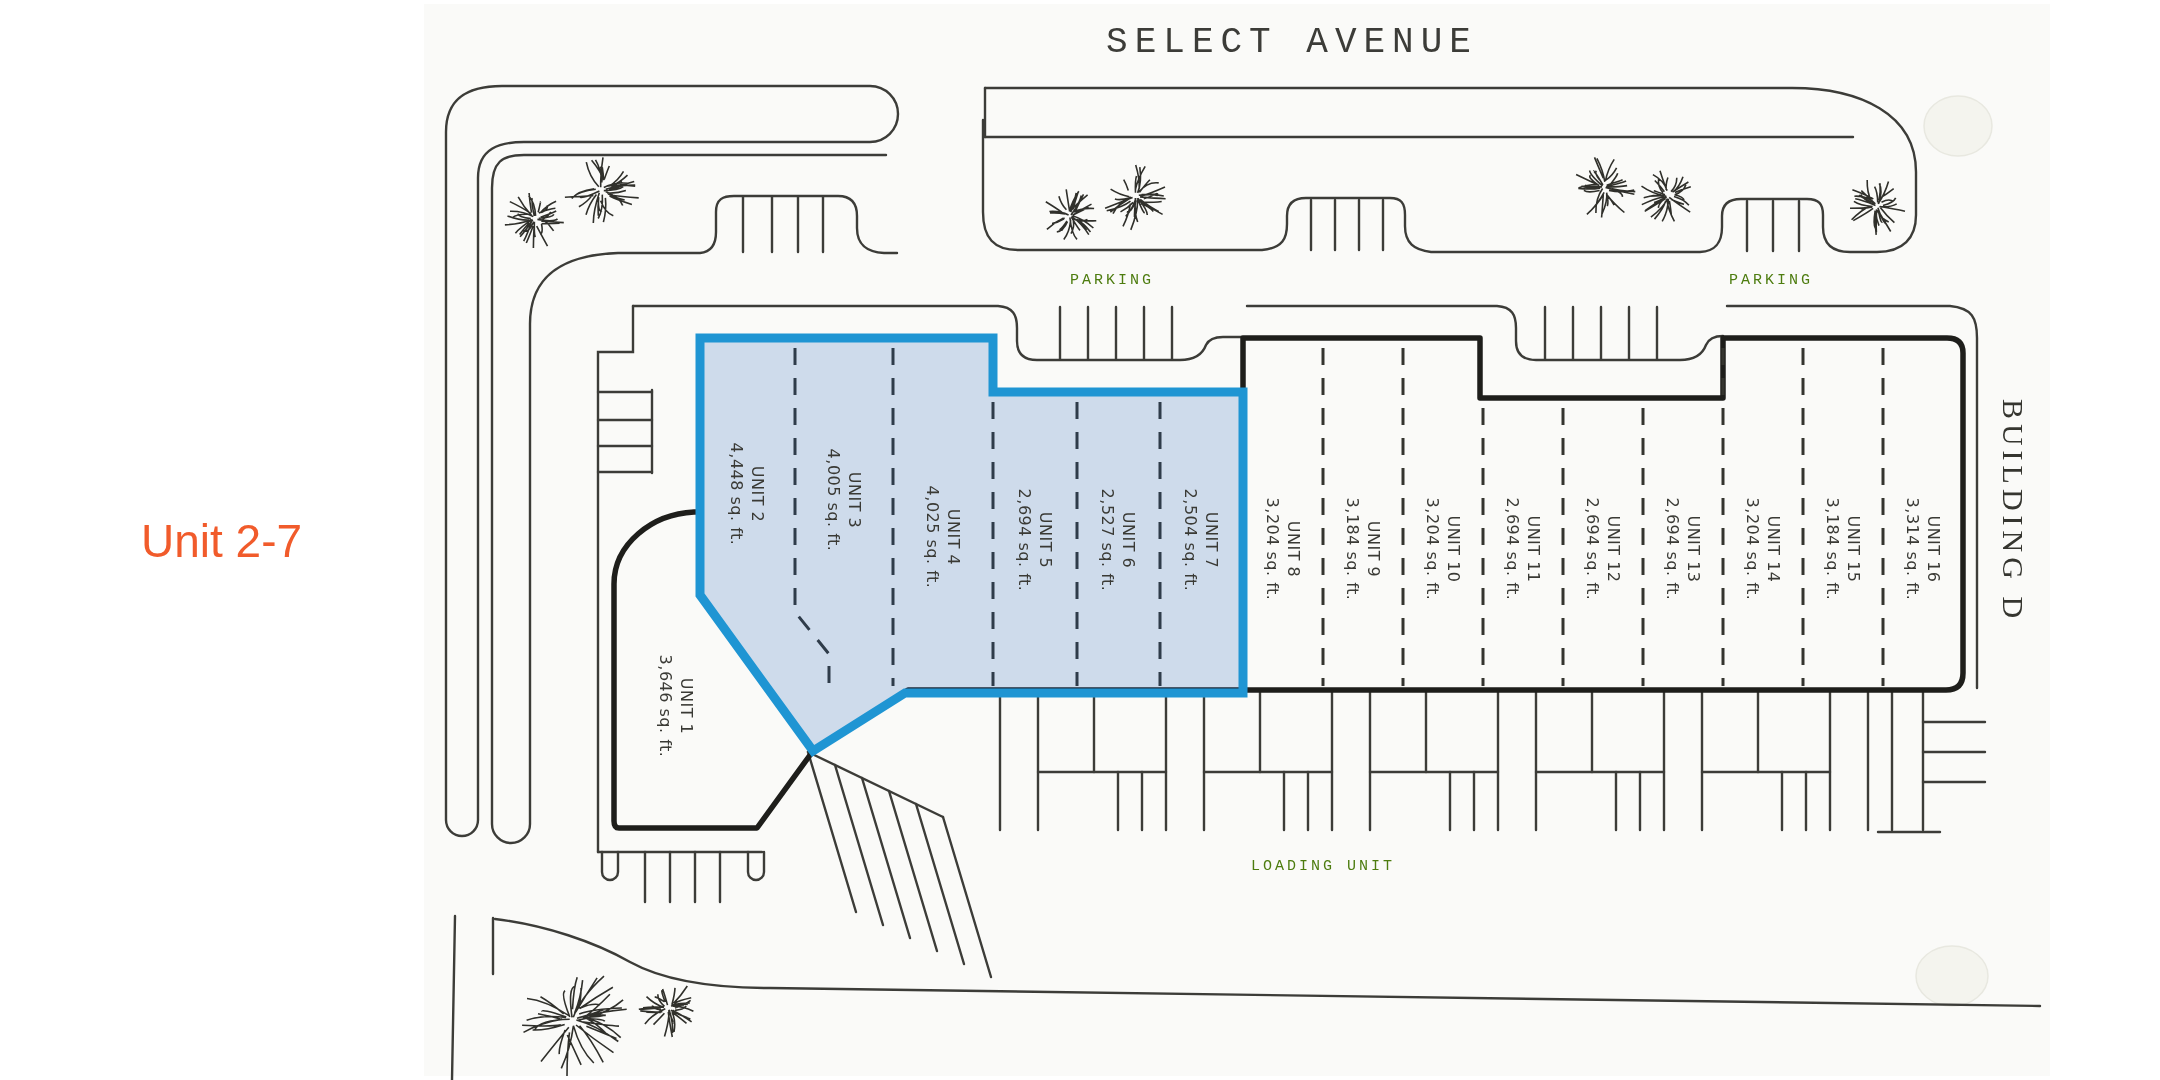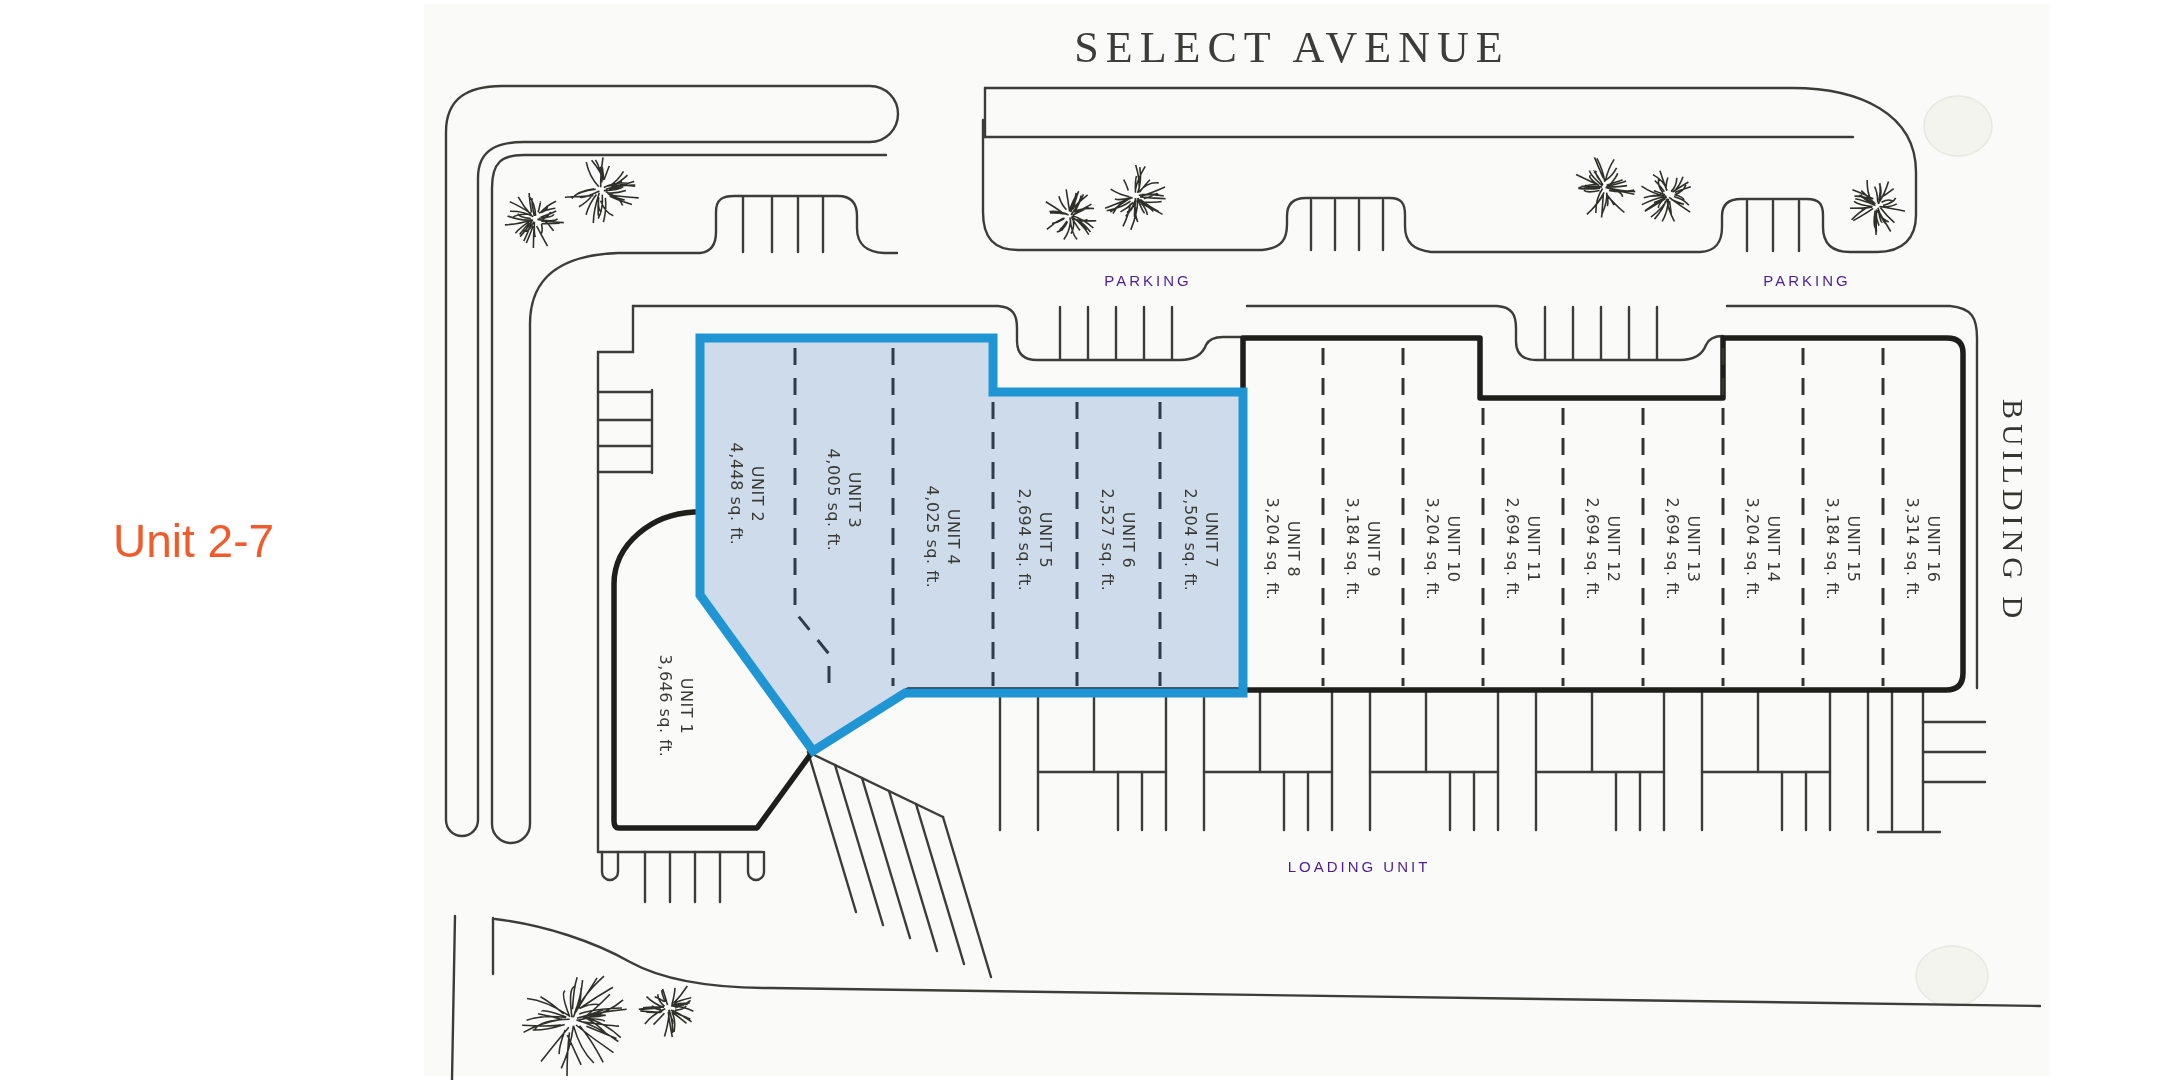--- a/index.html
+++ b/index.html
@@ -1,30 +1,30 @@
 <!DOCTYPE html>
 <html><head>
 <meta charset="utf-8">
 <style>
   html,body{margin:0;padding:0;background:#ffffff;}
   #stage{position:relative;width:2160px;height:1080px;background:#ffffff;overflow:hidden;
          font-family:"Liberation Sans",sans-serif;}
   #plan-svg{position:absolute;left:0;top:0;}
   .txt{position:absolute;color:#3a3a34;white-space:nowrap;}
-  .street{font-family:Liberation Serif, serif;font-size:44px;letter-spacing:7px;color:#3c3c38;
+  .street{font-family:Liberation Mono, monospace;font-size:36px;letter-spacing:7px;color:#3c3c38;
           transform:translateX(-50%);}
-  .smallcap{font-family:Liberation Sans, sans-serif;font-size:15px;letter-spacing:3px;color:#4c1d95;
-          transform:translateX(-50%);margin-left:36px;}
+  .smallcap{font-family:Liberation Mono, monospace;font-size:15px;letter-spacing:3px;color:#4d7c0f;
+          transform:translateX(-50%);}
   .bldg{font-family:"Liberation Serif",serif;font-size:30px;letter-spacing:5px;color:#35352f;
         transform:translate(-50%,-50%) rotate(90deg);}
   .ulabel{position:absolute;transform:translate(-50%,-50%) rotate(90deg);
           font-family:"DejaVu Sans",sans-serif;font-size:16px;line-height:21px;
           letter-spacing:0.5px;color:#3a3a35;text-align:center;white-space:nowrap;}
   .annot{position:absolute;font-family:"Liberation Sans",sans-serif;font-size:46px;
-         color:#f15b2b;letter-spacing:0px;}
+         color:#f15b2b;letter-spacing:0px;margin-left:28px;}
 </style>
 </head>
 <body>
 
 <div id="stage">
 
   <svg id="plan-svg" width="2160" height="1080" viewBox="0 0 2160 1080">
 
     <rect x="424" y="4" width="1626" height="1072" fill="#fafaf8"></rect>
     <ellipse cx="1958" cy="126" rx="34" ry="30" fill="#f4f4ee" stroke="#e8e8e0" stroke-width="1.5"></ellipse>

